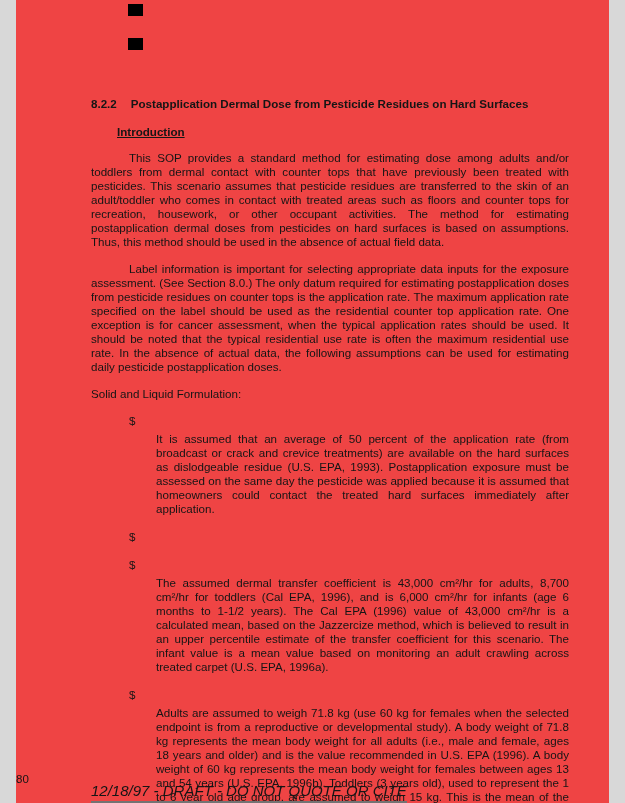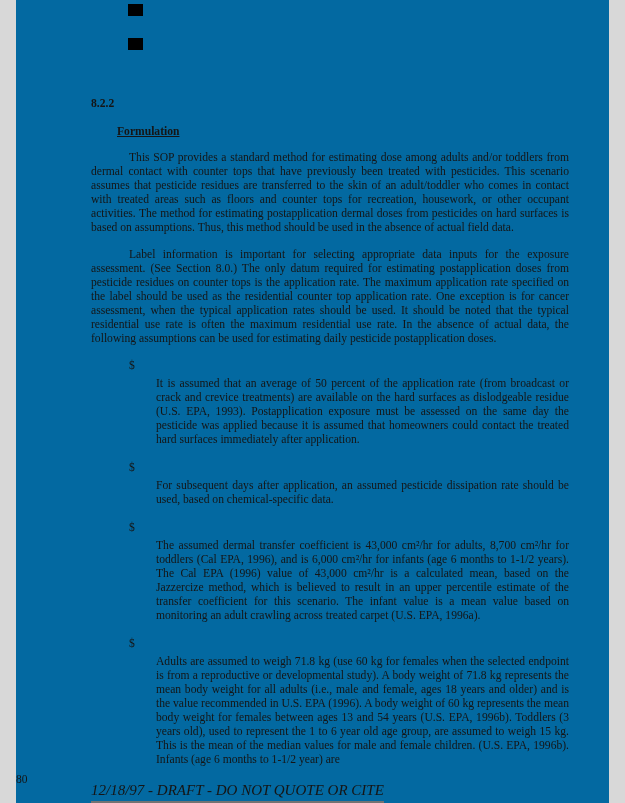--- a/index.html
+++ b/index.html
@@ -3,24 +3,24 @@
 <meta charset="utf-8">
 <style>
   html, body {
     margin: 0;
     padding: 0;
     background: #d8d8d8;
   }
   .page {
     width: 593px;
     height: 803px;
-    background: #0369a1;
+    background: #ef4444;
     position: relative;
     margin: 0 auto;
-    font-family: Liberation Serif, serif;
+    font-family: Liberation Sans, sans-serif;
     color: #151515;
     overflow: hidden;
     box-sizing: border-box;
   }
   .artifact {
     position: absolute;
     background: #000;
   }
   .artifact.a1 { left: 112px; top: 4px;  width: 15px; height: 12px; }
   .artifact.a2 { left: 112px; top: 38px; width: 15px; height: 12px; }
@@ -89,40 +89,41 @@
 
 <div class="page">
 
   <div class="artifact a1"></div>
   <div class="artifact a2"></div>
 
   <div class="content">
 
     <div class="doc-title">
       <span>8.2.2</span>
+      <span>Postapplication Dermal Dose from Pesticide Residues on Hard Surfaces</span>
     </div>
 
-    <div class="sec-heading">Formulation</div>
+    <div class="sec-heading">Introduction</div>
 
     <p class="body-para">This SOP provides a standard method for estimating dose among adults and/or toddlers from dermal contact with counter tops that have previously been treated with pesticides. This scenario assumes that pesticide residues are transferred to the skin of an adult/toddler who comes in contact with treated areas such as floors and counter tops for recreation, housework, or other occupant activities. The method for estimating postapplication dermal doses from pesticides on hard surfaces is based on assumptions. Thus, this method should be used in the absence of actual field data.</p>
 
 
     <p class="body-para">Label information is important for selecting appropriate data inputs for the exposure assessment. (See Section 8.0.) The only datum required for estimating postapplication doses from pesticide residues on counter tops is the application rate. The maximum application rate specified on the label should be used as the residential counter top application rate. One exception is for cancer assessment, when the typical application rates should be used. It should be noted that the typical residential use rate is often the maximum residential use rate. In the absence of actual data, the following assumptions can be used for estimating daily pesticide postapplication doses.</p>
 
+    <div class="plain-label">Solid and Liquid Formulation:</div>
 
     <div>
 
       <div class="bullet">
         <span class="marker">$</span>
         <span class="btext">It is assumed that an average of 50 percent of the application rate (from broadcast or crack and crevice treatments) are available on the hard surfaces as dislodgeable residue (U.S. EPA, 1993). Postapplication exposure must be assessed on the same day the pesticide was applied because it is assumed that homeowners could contact the treated hard surfaces immediately after application.</span>
       </div>
 
       <div class="bullet">
         <span class="marker">$</span>
-        <span class="btext">For subsequent days after application, an assumed pesticide dissipation rate should be used, based on chemical-specific data.</span>
       </div>
 
       <div class="bullet">
         <span class="marker">$</span>
         <span class="btext">The assumed dermal transfer coefficient is 43,000 cm²/hr for adults, 8,700 cm²/hr for toddlers (Cal EPA, 1996), and is 6,000 cm²/hr for infants (age 6 months to 1-1/2 years). The Cal EPA (1996) value of 43,000 cm²/hr is a calculated mean, based on the Jazzercize method, which is believed to result in an upper percentile estimate of the transfer coefficient for this scenario. The infant value is a mean value based on monitoring an adult crawling across treated carpet (U.S. EPA, 1996a).</span>
       </div>
 
       <div class="bullet">
         <span class="marker">$</span>
         <span class="btext">Adults are assumed to weigh 71.8 kg (use 60 kg for females when the selected endpoint is from a reproductive or developmental study). A body weight of 71.8 kg represents the mean body weight for all adults (i.e., male and female, ages 18 years and older) and is the value recommended in U.S. EPA (1996). A body weight of 60 kg represents the mean body weight for females between ages 13 and 54 years (U.S. EPA, 1996b). Toddlers (3 years old), used to represent the 1 to 6 year old age group, are assumed to weigh 15 kg. This is the mean of the median values for male and female children. (U.S. EPA, 1996b). Infants (age 6 months to 1-1/2 year) are</span>

